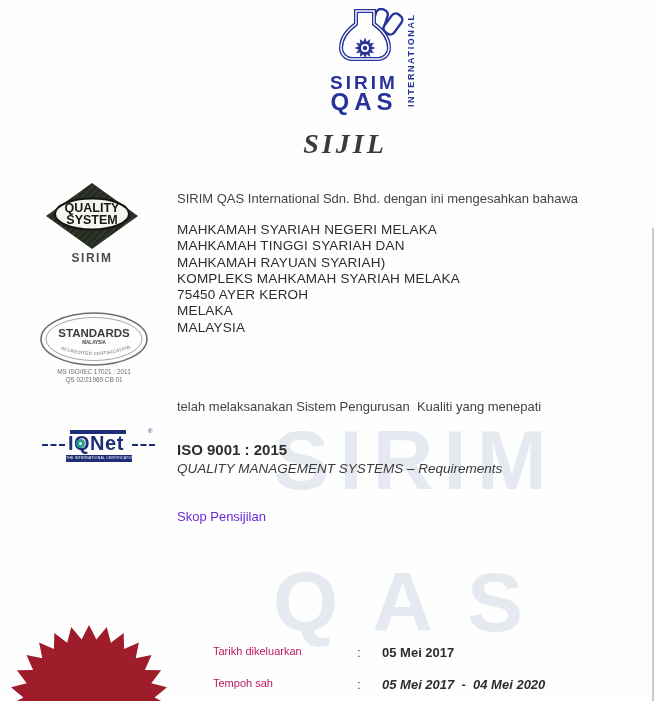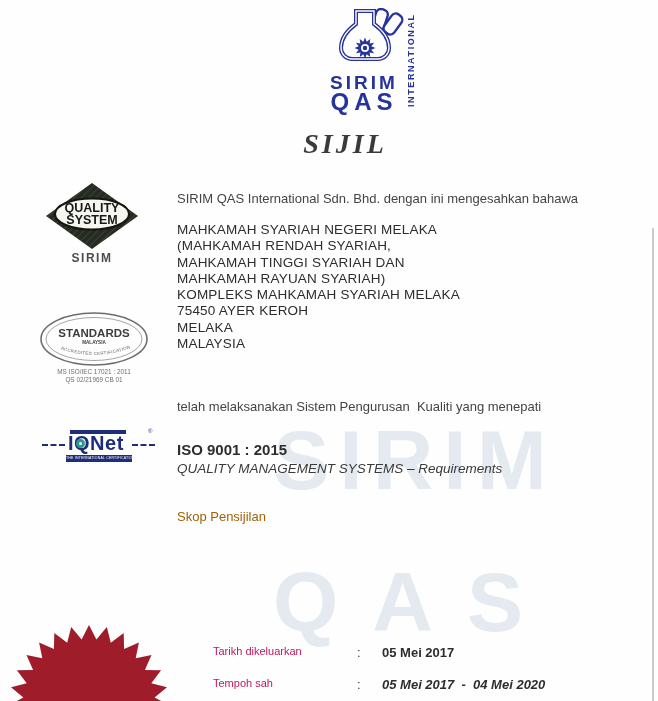--- a/index.html
+++ b/index.html
@@ -56,21 +56,21 @@
     background:#1e2d78; color:#fff; font-size:3.5px; letter-spacing:0.2px; line-height:7px;
     text-align:center; overflow:hidden; white-space:nowrap; }
 
   
   .intro { left:177px; top:191px; font-size:13px; color:#444; }
   .org { left:177px; top:222px; font-weight:normal; font-size:13.5px; line-height:16.3px;
     color:#2d2d2d; letter-spacing:0.2px; }
   .statement { left:177px; top:399px; font-size:13px; color:#444; }
   .std-code { left:177px; top:441px; font-weight:bold; font-size:15px; color:#2d2d2d; }
   .std-name { left:177px; top:461px; font-style:italic; font-size:13.5px; color:#3a3a3a; }
-  .scope-label { left:177px; top:509px; font-size:13px; color:#a16207; }
+  .scope-label { left:177px; top:509px; font-size:13px; color:#6d28d9; }
   .scope { left:177px; top:540px; font-weight:bold; font-size:13.5px; line-height:16.8px;
     color:#2d2d2d; }
   .date-row-label { font-size:11px; color:#be185d; }
   .date-row-sep { font-size:13px; color:#3f3f3f; }
   .date-row-val { font-weight:bold; font-size:13px; color:#2d2d2d; }
   .r1l { left:213px; top:645px; } .r1s { left:357px; top:645px; } .r1v { left:382px; top:645px; }
   .r2l { left:213px; top:677px; } .r2s { left:357px; top:677px; } .r2v { left:382px; top:677px;font-style:italic; }
 
   
   .seal { left:5px; top:622px; z-index:1; }
@@ -136,21 +136,20 @@
     <div class="iqnet-qdot"></div>
     <div class="iqnet-dash-r"></div>
     <div class="iqnet-reg">®</div>
     <div class="iqnet-bar-bottom">THE INTERNATIONAL CERTIFICATION NETWORK</div>
   </div>
 
   <div class="abs intro content">SIRIM QAS International Sdn. Bhd. dengan ini mengesahkan bahawa</div>
 
   <div class="abs org content">
     <div>MAHKAMAH SYARIAH NEGERI MELAKA</div>
-    <div>(MAHKAMAH RENDAH SYARIAH,</div>
     <div>MAHKAMAH TINGGI SYARIAH DAN</div>
     <div>MAHKAMAH RAYUAN SYARIAH)</div>
     <div>KOMPLEKS MAHKAMAH SYARIAH MELAKA</div>
     <div>75450 AYER KEROH</div>
     <div>MELAKA</div>
     <div>MALAYSIA</div>
   </div>
 
   <div class="abs statement content pre">telah melaksanakan Sistem Pengurusan  Kualiti yang menepati</div>
   <div class="abs std-code content">ISO 9001 : 2015</div>

